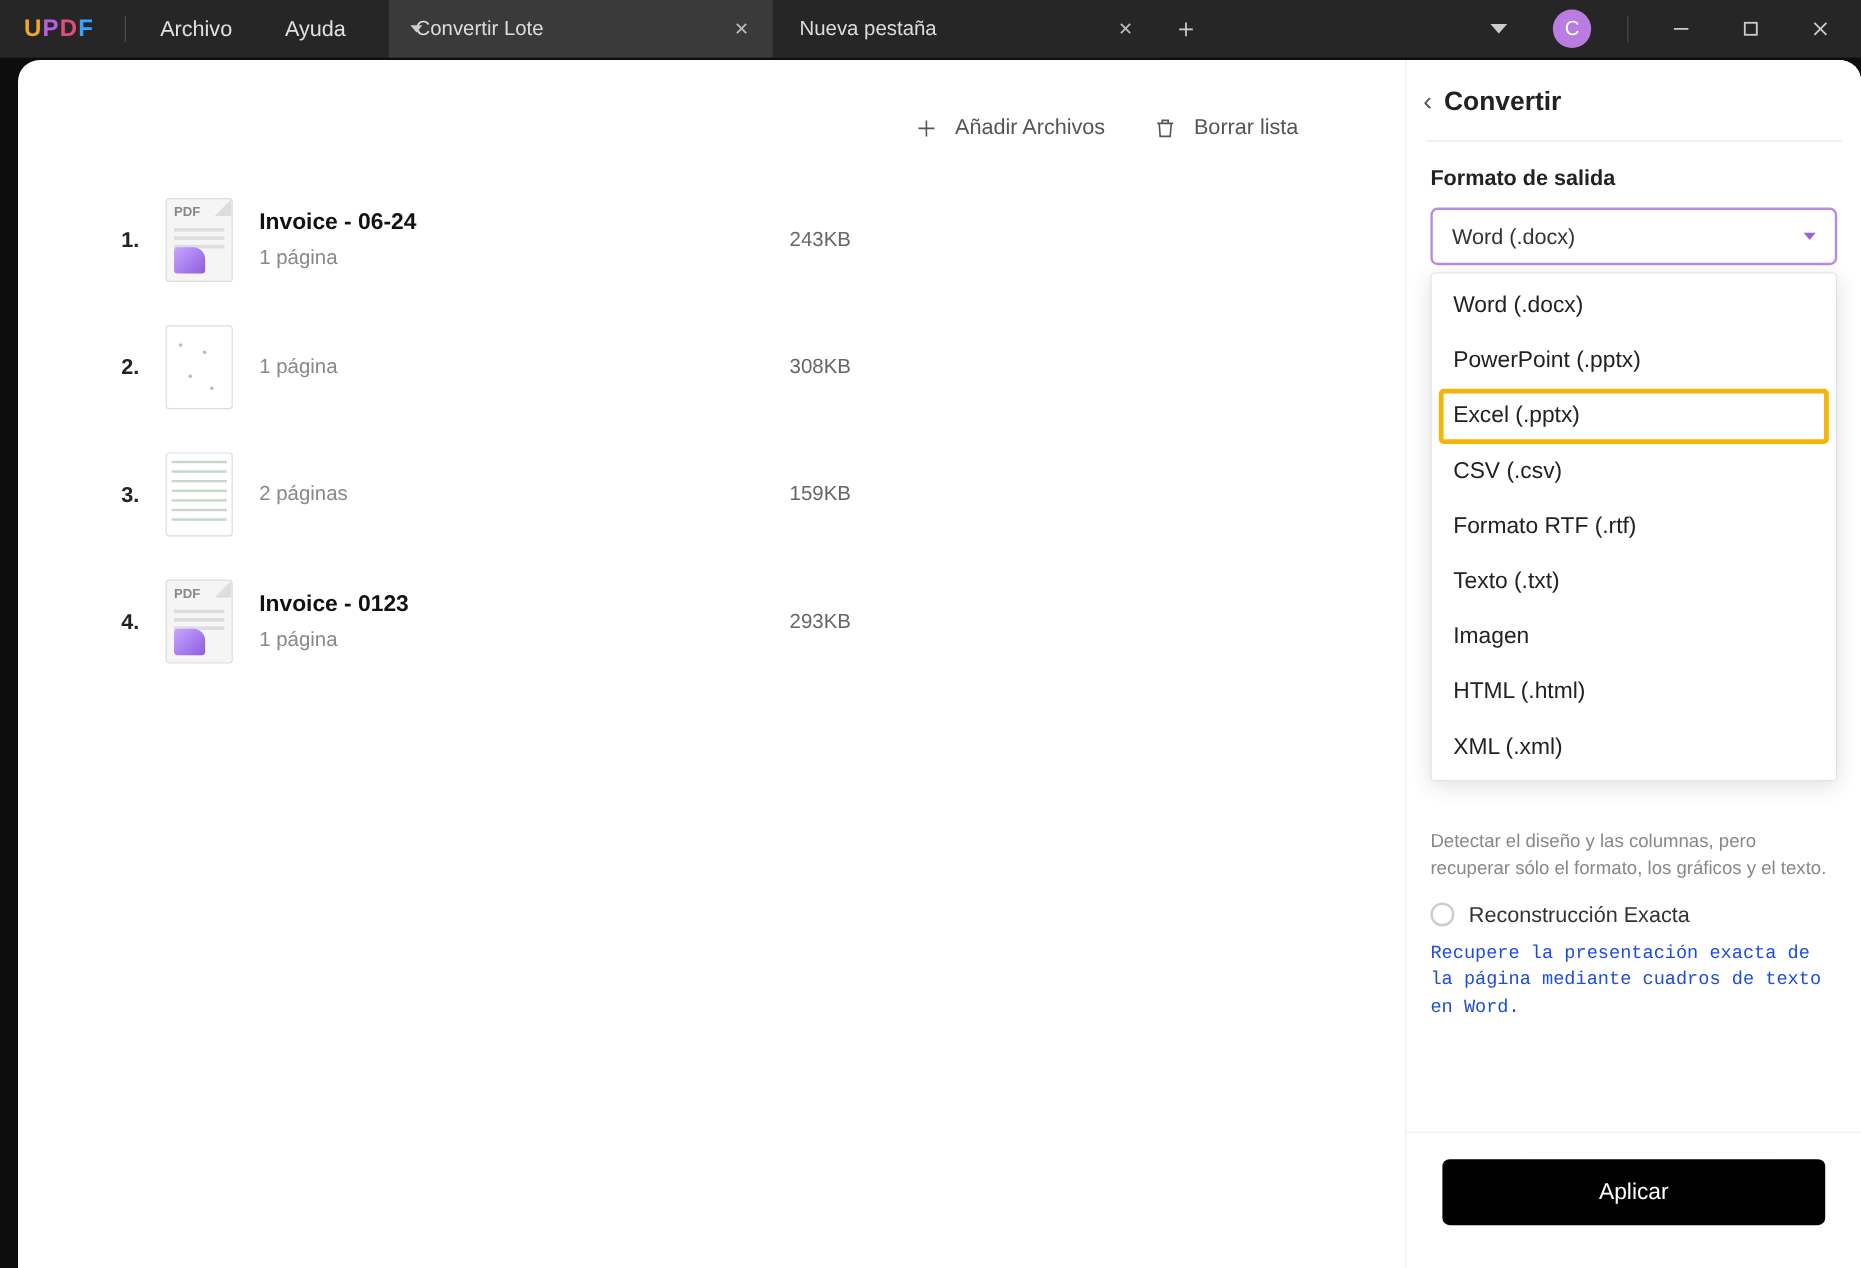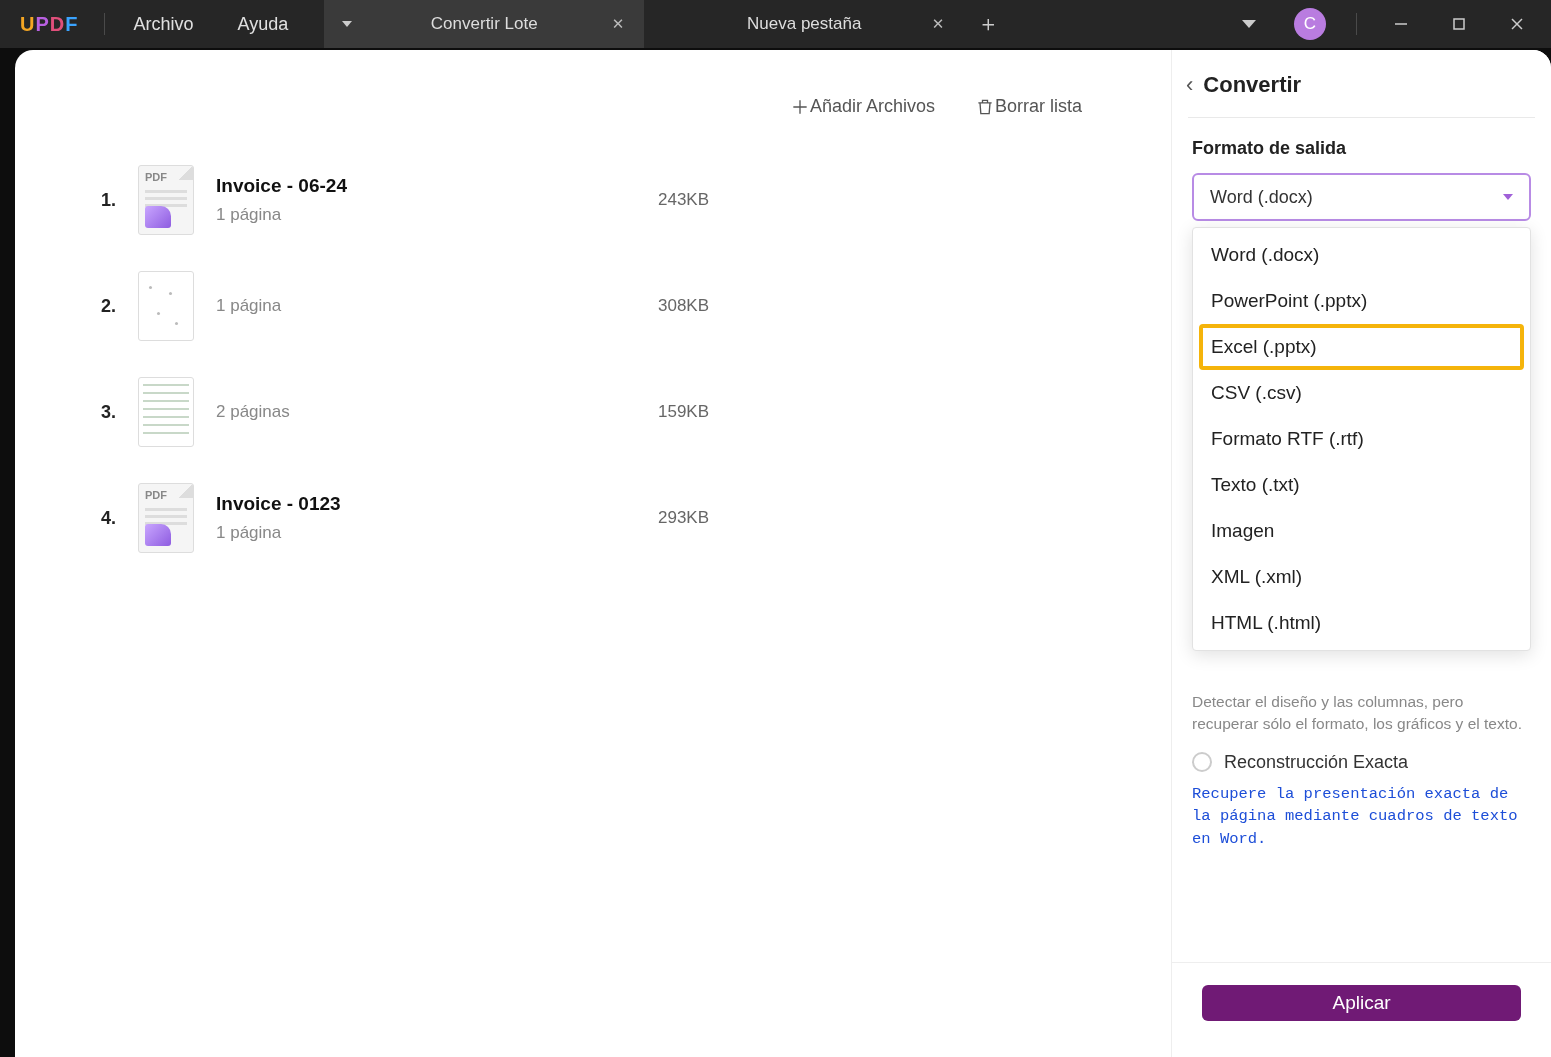--- a/index.html
+++ b/index.html
@@ -8,39 +8,39 @@
 
 .titlebar { height: 48px; background: #262626; display: flex; align-items: center; color: #d8d8d8; }
 .logo { padding: 0 20px; font-weight: 800; font-size: 20px; letter-spacing: 1px; }
 .logo .u { color: #f5a623; }
 .logo .p { color: #b860e0; }
 .logo .d { color: #e04f7b; }
 .logo .f { color: #3aa3ff; }
 .vsep { width: 1px; height: 22px; background: #4a4a4a; margin: 0 6px; }
 .menu { padding: 0 22px; font-size: 18px; color: #e0e0e0; cursor: default; }
 .tabbar { display: flex; align-items: stretch; height: 100%; margin-left: 14px; }
-.tab { display: flex; align-items: center; height: 100%; padding: 0 10px; background: #262626; position: relative; gap: 14px; min-width: 320px; justify-content: center; }
+.tab { display: flex; align-items: center; height: 100%; padding: 0 22px; background: #262626; position: relative; gap: 14px; min-width: 320px; justify-content: flex-start; }
 .tab.active { background: #3a3a3a; }
 .tab .tabdrop { width:0;height:0;border-left:5px solid transparent;border-right:5px solid transparent;border-top:6px solid #ccc; position:absolute; left:18px; }
 .tab .label { font-size: 17px; color: #ddd; }
 .tab .close { color: #bbb; font-size: 15px; position:absolute; right:20px;}
 .tabplus { width:48px; display:flex; align-items:center; justify-content:center; color:#ccc; font-size:22px; }
 .titlespacer { flex:1; }
 .titleright { display:flex; align-items:center; gap:18px; padding-right:14px; }
 .chev-down { width:0;height:0;border-left:7px solid transparent;border-right:7px solid transparent;border-top:8px solid #ccc; margin:0 14px;}
 .avatar { width:32px;height:32px;border-radius:50%;background:#b97ce0;color:#fff;display:flex;align-items:center;justify-content:center;font-size:17px;margin:0 6px;}
 .winbtn { width:40px; height:40px; display:flex; align-items:center; justify-content:center; color:#ccc; }
 .winbtn svg { width:14px; height:14px; }
 
 
 .workspace { position:absolute; left:15px; top:50px; right:0; bottom:0; background:#fff; border-top-left-radius:18px; border-top-right-radius:18px; display:flex; overflow:hidden; }
 .left { flex:1; padding: 20px 0 0 0; }
 .filecard { margin: 0 55px; background:#fff; border-radius:10px; padding: 10px 0 40px 0; }
 .topactions { display:flex; justify-content:flex-end; gap:40px; padding: 16px 34px 30px 0;}
-.act { display:flex; align-items:center; color:#555; font-size:18px; cursor:default;}
+.act { display:flex; align-items:center; gap:14px; color:#555; font-size:18px; cursor:default;}
 .act svg { width:20px; height:20px; stroke:#555; fill:none; stroke-width:1.6;}
 .filerow { display:flex; align-items:center; padding: 18px 20px; gap:22px;}
 .rownum { width:26px; text-align:right; font-size:18px; color:#222; font-weight:600;}
 .thumb { width:56px; height:70px; border:1px solid #ddd; border-radius:3px; background:#fff; position:relative; overflow:hidden;}
 .thumb.pdf { background:#f5f5f5;}
 .thumb.pdf::before { content:"PDF"; position:absolute; top:5px; left:6px; font-size:11px; font-weight:700; color:#888;}
 .thumb.pdf::after { content:""; position:absolute; top:0; right:0; width:14px; height:14px; background:linear-gradient(135deg, transparent 48%, #ddd 50%);}
 .thumb .blob { position:absolute; bottom:6px; left:6px; width:26px; height:22px; background:linear-gradient(135deg,#c9a6ff,#8e5ce0); border-radius:3px 10px 3px 3px;}
 .thumb .lines { position:absolute; top:24px; left:6px; right:6px; height:3px; background:#ddd; box-shadow: 0 7px 0 #ddd, 0 14px 0 #ddd;}
 .thumb.grid .gl{position:absolute;left:4px;right:4px;top:6px;height:2px;background:#c8d8c8;}
@@ -64,21 +64,21 @@
 .dropdown { position:absolute; left:0; right:0; top:54px; background:#fff; border:1px solid #e2e2e2; border-radius:4px; box-shadow:0 4px 18px rgba(0,0,0,.12); padding:4px 6px; z-index:10;}
 .dditem { padding: 12px 12px; font-size:19px; color:#222; border-radius:4px; cursor:default;}
 .dditem.highlight { border:4px solid #f5b40a; padding:8px 8px;}
 .desc { padding: 0 20px; font-size:15.5px; color:#888; line-height:1.45; margin-top: 470px;}
 .radio-row { display:flex; align-items:center; gap:12px; padding: 16px 20px 6px 20px;}
 .radio { width:20px;height:20px;border:2px solid #ccc;border-radius:50%;}
 .radiolabel { font-size:18px; color:#333;}
 .desc2 { padding: 4px 20px 0 20px; font-size:15.5px; color:#1d4ed8; line-height:1.45;font-family:Liberation Mono, monospace;}
 .panelspacer { flex:1;}
 .footer { border-top:1px solid #eee; padding: 22px 30px 36px 30px;}
-.applybtn { width:100%; height:36px; border:none; border-radius:6px; background:#701a75; color:#fff; font-size:19px; cursor:default;}
+.applybtn { width:100%; height:55px; border:none; border-radius:6px; background:#000000; color:#fff; font-size:19px; cursor:default;}
 </style>
 </head>
 <body>
 
 <div class="titlebar">
   <div class="logo">
     <span class="u">U</span><span class="p">P</span><span class="d">D</span><span class="f">F</span>
   </div>
   <div class="vsep"></div>
   <div class="menu">Archivo</div>
@@ -212,22 +212,22 @@
         <span class="tri"></span>
       </div>
       <div class="dropdown" id="ddlist">
           <div class="dditem">Word (.docx)</div>
           <div class="dditem">PowerPoint (.pptx)</div>
           <div class="dditem highlight">Excel (.pptx)</div>
           <div class="dditem">CSV (.csv)</div>
           <div class="dditem">Formato RTF (.rtf)</div>
           <div class="dditem">Texto (.txt)</div>
           <div class="dditem">Imagen</div>
+          <div class="dditem">HTML (.html)</div>
           <div class="dditem">XML (.xml)</div>
-          <div class="dditem">HTML (.html)</div>
         </div>
     </div>
 
     <div class="desc">Detectar el diseño y las columnas, pero recuperar sólo el formato, los gráficos y el texto.</div>
     <div class="radio-row">
       <div class="radio"></div>
       <div class="radiolabel">Reconstrucción Exacta</div>
     </div>
     <div class="desc2">Recupere la presentación exacta de la página mediante cuadros de texto en Word.</div>
 

